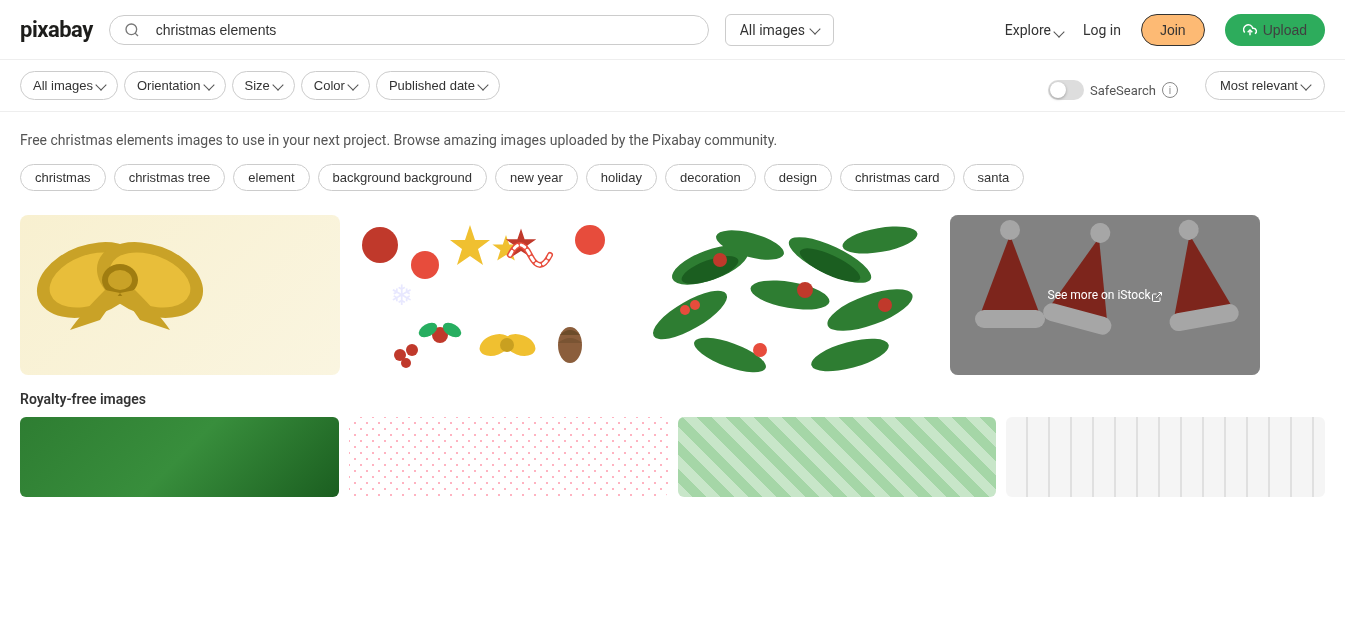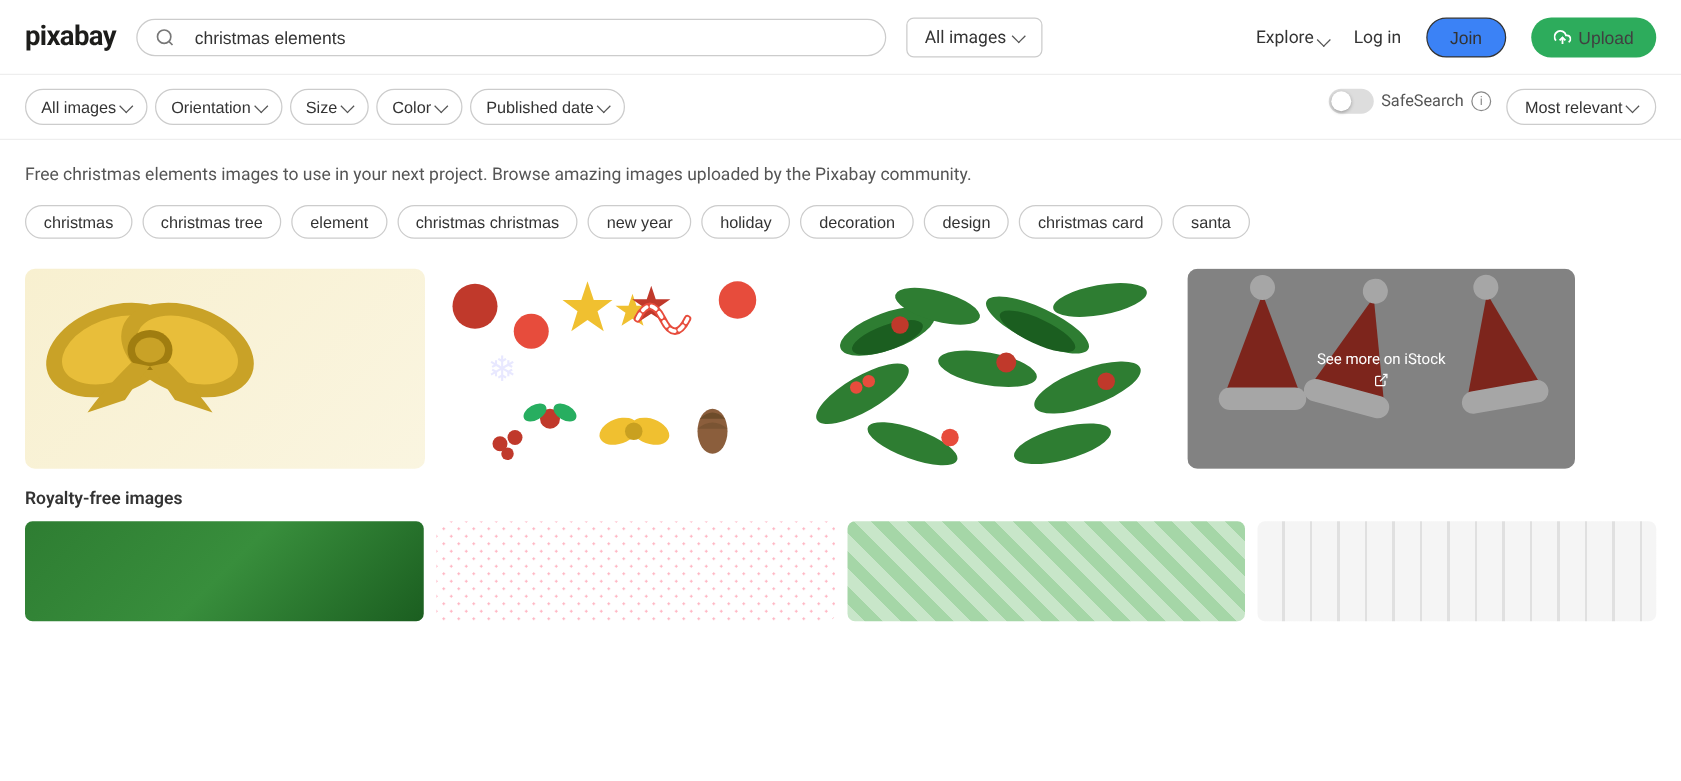--- a/index.html
+++ b/index.html
@@ -65,21 +65,21 @@
     }
     .login-btn {
       font-size: 14px; cursor: pointer; color: #333;
     }
     .join-btn {
       padding: 7px 18px;
       border: 1.5px solid #333;
       border-radius: 20px;
       font-size: 14px;
       cursor: pointer;
-      background: #3b82f6;
+      background: #fdba74;
       color: #333;
       font-weight: 500;
     }
     .upload-btn {
       display: flex; align-items: center; gap: 6px;
       padding: 8px 18px;
       background: #2dac5c;
       color: #404040;
       border: none;
       border-radius: 20px;
@@ -104,22 +104,22 @@
       border: 1px solid #ccc;
       border-radius: 20px;
       font-size: 13px;
       cursor: pointer;
       background: #fff;
       color: #333;
     }
     .filter-right {
       margin-left: auto;
       display: flex;
-      align-items: flex-start;
-      gap: 12px;
+      align-items: flex-end;
+      gap: 27px;
     }
     .safe-search-area {
       display: flex; align-items: center; gap: 6px;
       font-size: 13px; color: #555;
     }
     .toggle {
       width: 36px; height: 20px;
       background: #ddd;
       border-radius: 10px;
       position: relative;
@@ -222,21 +222,21 @@
       height: 160px;
       background: #d0d0d0;
     }
     .see-more-overlay {
       position: absolute;
       inset: 0;
       background: rgba(0,0,0,0.35);
       display: flex;
       align-items: center;
       justify-content: center;
-      flex-direction: column;
+      flex-direction: row;
       color: #fff;
       font-size: 13px;
       font-weight: 600;
       text-align: center;
     }
     .see-more-overlay span { font-size: 12px; font-weight: 400; }
 
     
     .royalty-label {
       font-size: 14px;
@@ -372,21 +372,21 @@
 
 <div class="main-content">
 
   <p class="description">Free christmas elements images to use in your next project. Browse amazing images uploaded by the Pixabay community.</p>
 
   <div class="tags">
 
   <button class="tag">christmas</button>
       <button class="tag">christmas tree</button>
       <button class="tag">element</button>
-      <button class="tag">christmas christmas</button>
+      <button class="tag">background background</button>
       <button class="tag">new year</button>
       <button class="tag">holiday</button>
       <button class="tag">decoration</button>
       <button class="tag">design</button>
       <button class="tag">christmas card</button>
       <button class="tag">santa</button>
     </div>
 
   <div class="image-grid">
 

